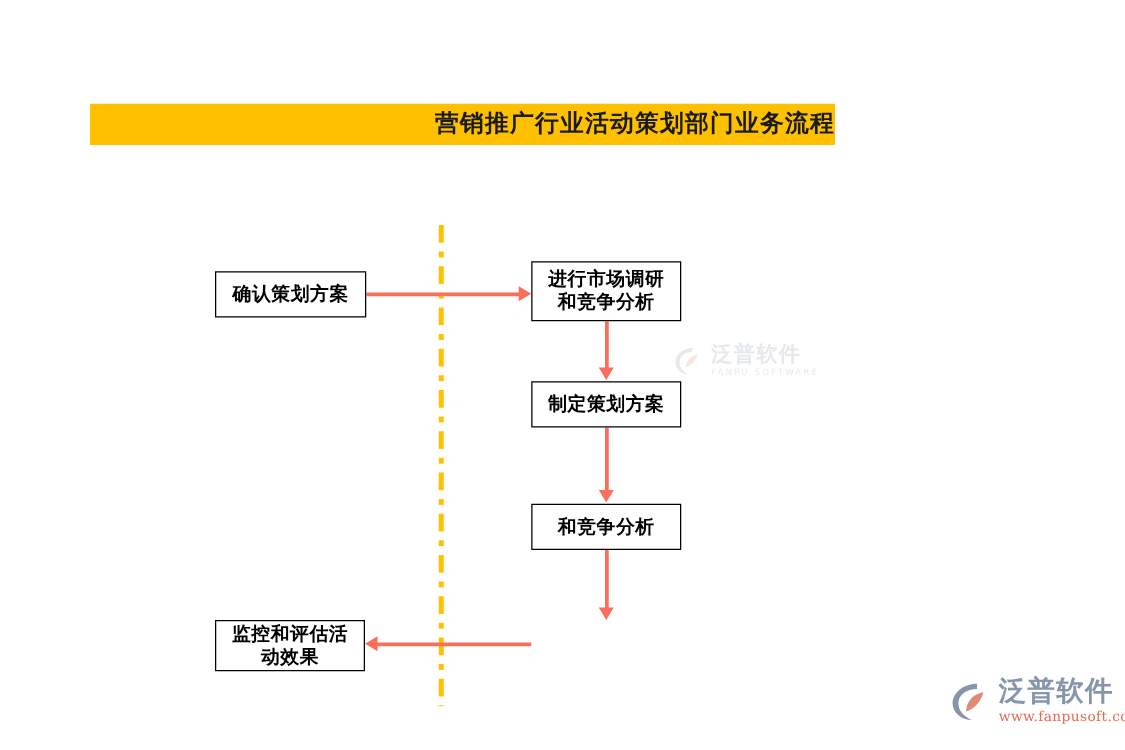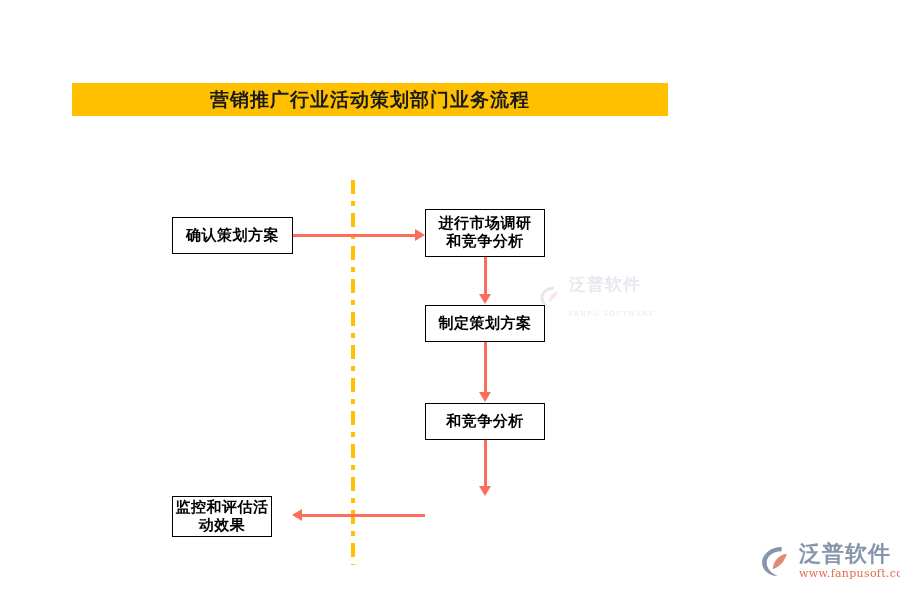--- a/index.html
+++ b/index.html
@@ -23,21 +23,21 @@
   
   .title-banner {
     position: absolute;
     left: 72px;
     top: 83px;
     width: 596px;
     height: 33px;
     background: #ffc000;
     display: flex;
     align-items: center;
-    justify-content: center;
+    justify-content: flex-end;
   }
   .title-banner .title-text {
     font-size: 19px;
     font-weight: bold;
     color: #1a1a1a;
     letter-spacing: 1px;
     line-height: 1;
     white-space: nowrap;
   }
 
@@ -60,21 +60,21 @@
     line-height: 1.18;
     letter-spacing: 0.5px;
     white-space: pre-line;
   }
 
   #node-understand-needs { left: 172px; top: 217px; width: 121px; height: 37px; }
   #node-market-research  { left: 425px; top: 209px; width: 120px; height: 48px; text-align: center; }
   #node-make-plan        { left: 425px; top: 305px; width: 120px; height: 37px; }
   #node-confirm-plan     { left: 425px; top: 403px; width: 120px; height: 37px; }
   #node-execute-event    { left: 425px; top: 497px; width: 120px; height: 37px; }
-  #node-monitor-evaluate { left: 172px; top: 496px; width: 100px; height: 41px; }
+  #node-monitor-evaluate { left: 172px; top: 496px; width: 120px; height: 41px; }
 
   
   .conn {
     position: absolute;
     background: #fa6e5a;
     z-index: 4;
   }
   .conn-h { height: 3px; }
   .conn-v { width: 3px; }
 
@@ -150,21 +150,21 @@
     opacity: 0.20;
     z-index: 2;
     pointer-events: none;
   }
   .watermark-center .wm-mark { width: 26px; height: 26px; flex: 0 0 26px; }
   .watermark-center .wm-words { display: flex; flex-direction: column; line-height: 1; }
   .watermark-center .wm-cn {
     font-size: 17px; font-weight: bold; color: #7f8fa6; letter-spacing: 1px;
   }
   .watermark-center .wm-en {
-    font-size: 7px; color: #7f8fa6; letter-spacing: 1.6px; margin-top: 18px;
+    font-size: 7px; color: #7f8fa6; letter-spacing: 1.6px; margin-top: 2px;
   }
 
   
   .brand-logo {
     position: absolute;
     left: 760px;
     top: 543px;
     display: flex;
     align-items: center;
     gap: 6px;

